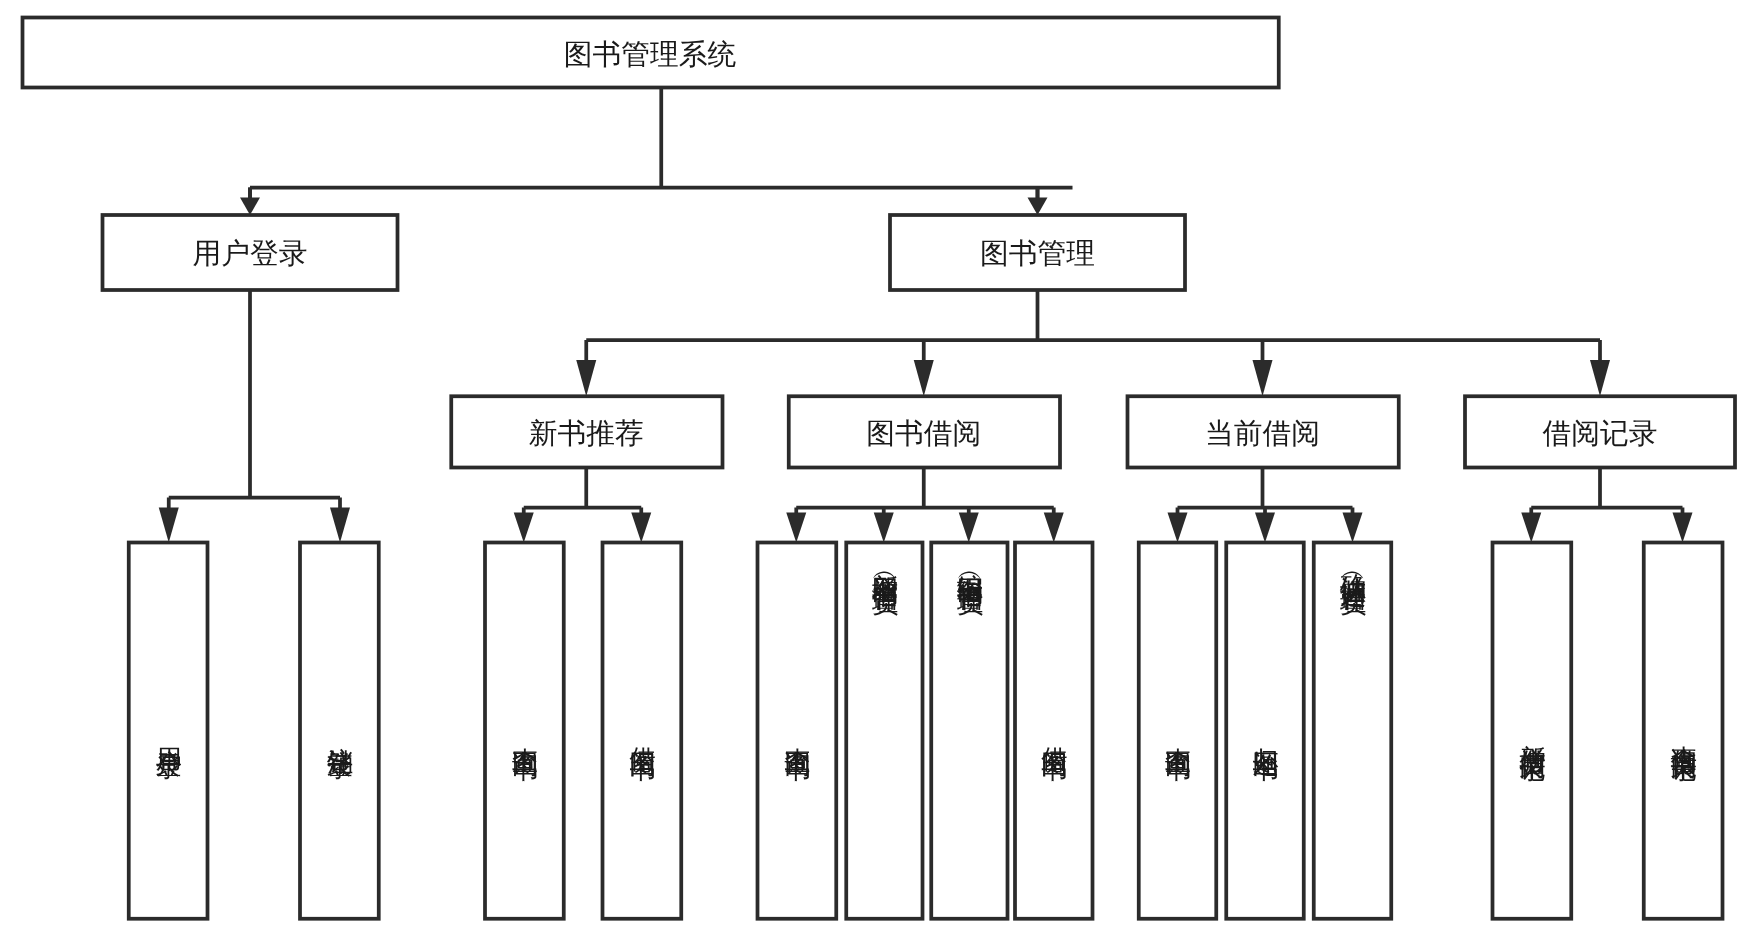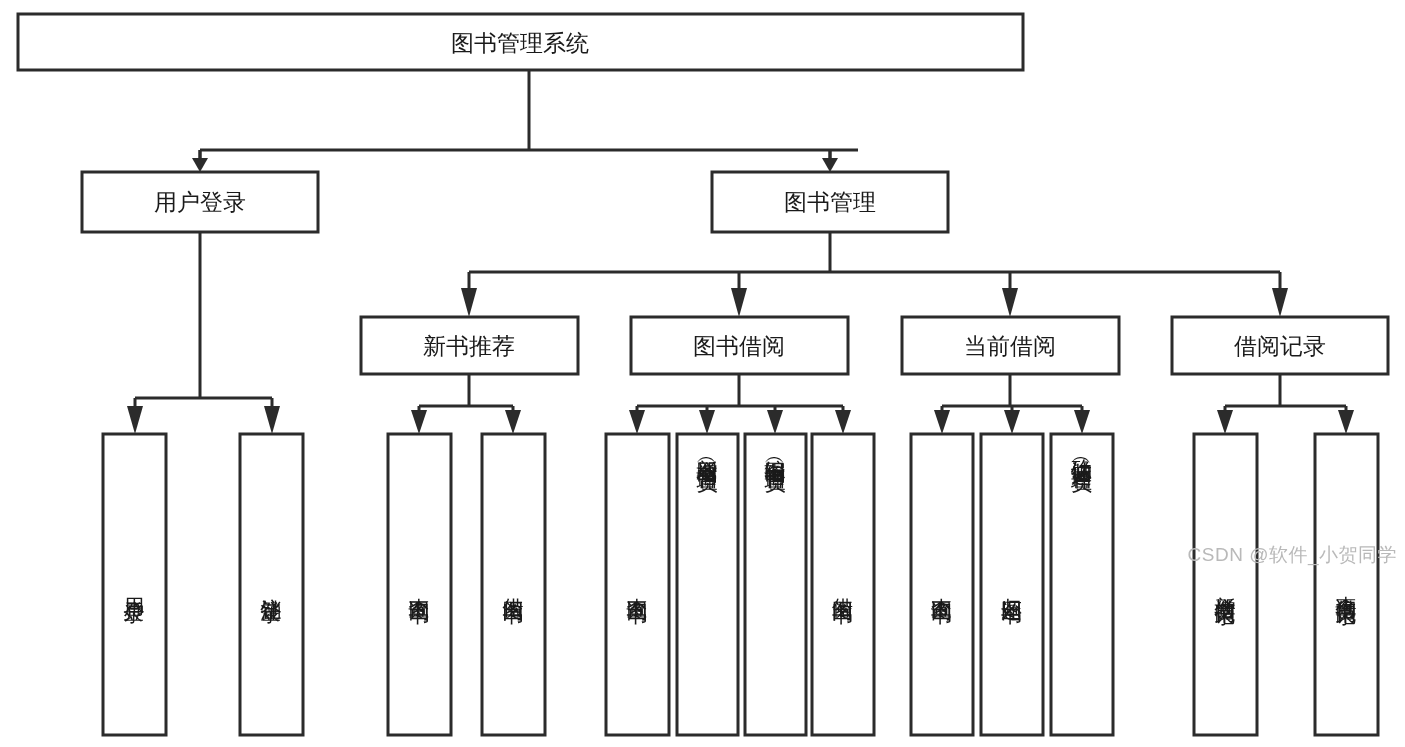--- a/index.html
+++ b/index.html
@@ -203,15 +203,14 @@
   <div class="vbox-label-wrap" style="left:1051px; top:434px; width:62px; height:301px; align-items:flex-start;">
     <span class="node-label-v" style="margin-top:8px;">确认归还（管理员）</span>
   </div>
   <div class="vbox-label-wrap" style="left:1194px; top:434px; width:63px; height:301px;">
     <span class="node-label-v">新增借阅记录</span>
   </div>
   <div class="vbox-label-wrap" style="left:1315px; top:434px; width:63px; height:301px;">
     <span class="node-label-v">查询借阅记录</span>
   </div>
 
-  <div class="watermark">CSDN @软件_小贺同学</div>
 
 </div>
 
 </body></html>

